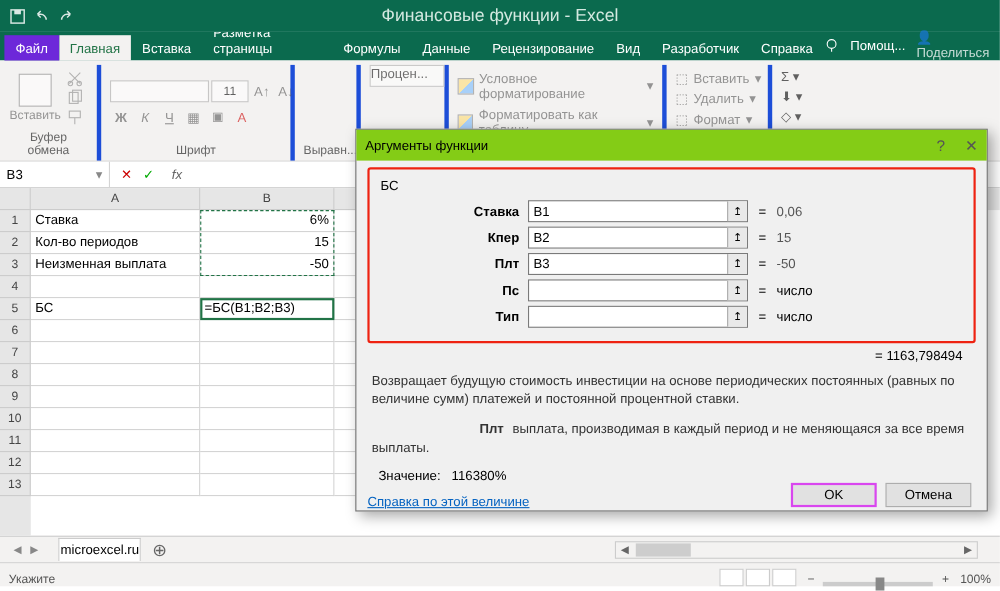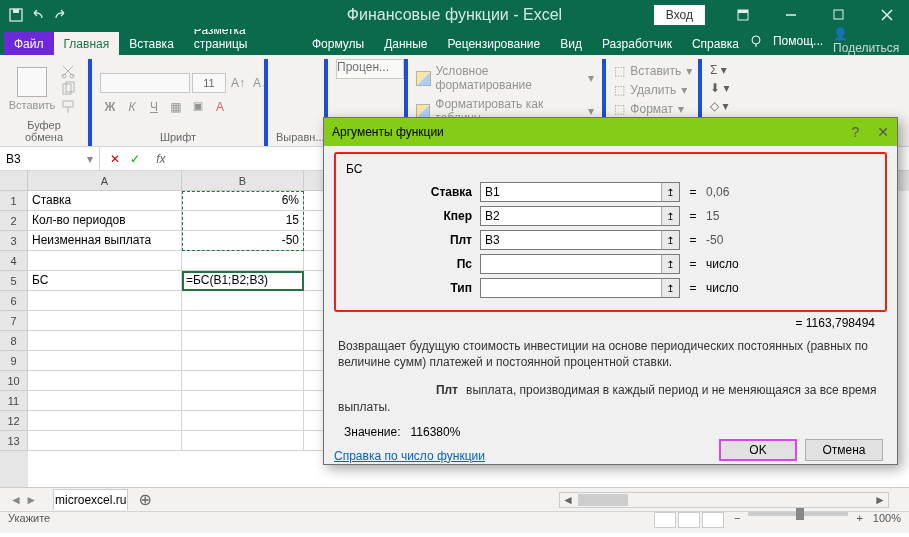--- a/index.html
+++ b/index.html
@@ -82,21 +82,21 @@
 .arrowhead{width:0;height:0;border-left:14px solid #f00;border-top:8px solid transparent;border-bottom:8px solid transparent}
 
 .sheettabs{height:24px;border-top:1px solid #ccc;display:flex;align-items:center;background:#f3f2f1;font-size:12px}
 .navset{display:flex;gap:6px;padding:0 10px;color:#888}
 .sheettab{padding:3px 1px;border:1px solid #ccc;background:#fff;border-bottom:none;margin-left:6px}
 .addsheet{padding:0 10px;color:#666;font-size:16px}
 .hscroll{margin-left:auto;width:330px;height:16px;border:1px solid #ccc;background:#f3f2f1;display:flex;align-items:center;margin-right:20px}
 .hscroll .arr{width:16px;text-align:center;color:#666}
 .hscroll .thumb{width:50px;height:12px;background:#cdcdcd;margin-left:2px}
 
-.statusbar{height:22px;background:#f3f2f1;border-top:1px solid #d4d4d4;display:flex;align-items:flex-start;font-size:11px;color:#555;padding:0 8px}
+.statusbar{height:22px;background:#f3f2f1;border-top:1px solid #d4d4d4;display:flex;align-items:flex-end;font-size:11px;color:#555;padding:0 8px}
 .statusbar .views{margin-left:auto;display:flex;gap:2px}
 .viewbtn{width:22px;height:16px;border:1px solid #ccc;background:#fff}
 .zoomslider{width:100px;height:4px;background:#ccc;margin:0 8px;position:relative}
 .zoomslider::after{content:"";position:absolute;left:48px;top:-4px;width:8px;height:12px;background:#888}
 svg{display:block}
 </style>
 </head>
 <body>
 
 <div class="titlebar">
@@ -112,44 +112,20 @@
           <path d="M12 11a5 5 0 0 0-5-5H4m0 0 3-3M4 6l3 3" fill="none" stroke="#fff" stroke-width="1.3"></path>
         </svg>
       </span>
     <span class="ico">
         <svg width="16" height="16">
           <path d="M4 11a5 5 0 0 1 5-5h3m0 0-3-3m3 3-3 3" fill="none" stroke="#fff" stroke-width="1.3"></path>
         </svg>
       </span>
   </div>
   <div class="titlecenter">Финансовые функции  -  Excel</div>
-  <div class="titleright">
-    <div class="loginbtn">Вход</div>
-    <div class="winbtn">
-        <svg width="14" height="14">
-          <rect x="2" y="2" width="10" height="10" fill="none" stroke="#fff"></rect>
-          <rect x="2" y="2" width="10" height="3" fill="#fff"></rect>
-        </svg>
-      </div>
-    <div class="winbtn">
-        <svg width="12" height="12">
-          <line x1="1" y1="6" x2="11" y2="6" stroke="#fff" stroke-width="1.5"></line>
-        </svg>
-      </div>
-    <div class="winbtn">
-        <svg width="12" height="12">
-          <rect x="1" y="1" width="9" height="9" fill="none" stroke="#fff"></rect>
-        </svg>
-      </div>
-    <div class="winbtn">
-        <svg width="12" height="12">
-          <path d="M1 1l10 10M11 1L1 11" stroke="#fff" stroke-width="1.5"></path>
-        </svg>
-      </div>
-  </div>
 </div>
 
 <div class="tabs">
   <div class="tab file">Файл</div>
   <div class="tab active">Главная</div>
   <div class="tab">Вставка</div>
   <div class="tab">Разметка страницы</div>
   <div class="tab">Формулы</div>
   <div class="tab">Данные</div>
   <div class="tab">Рецензирование</div>
@@ -416,21 +392,21 @@
           <div class="resval dim">число</div>
         </div>
     </div>
     <div class="dlgresult">= <span>1163,798494</span></div>
     <div class="dlgdesc">Возвращает будущую стоимость инвестиции на основе периодических постоянных (равных по величине сумм) платежей и постоянной процентной ставки.</div>
     <div class="dlgdesc"><span class="bold">Плт</span><span>выплата, производимая в каждый период и не меняющаяся за все время выплаты.</span></div>
     <div class="dlgfoot">
       <span class="valuelbl">Значение:</span>
       <span class="valuelbl">116380%</span>
     </div>
-    <a class="dlglink">Справка по число функции</a>
+    <a class="dlglink">Справка по этой величине</a>
     <div class="arrow">
         <div class="arrowline"></div>
         <div class="arrowhead"></div>
       </div>
     <div class="dlgbtns">
       <button class="dlgbtn ok">OK</button>
       <button class="dlgbtn">Отмена</button>
     </div>
   </div>
 </div>

